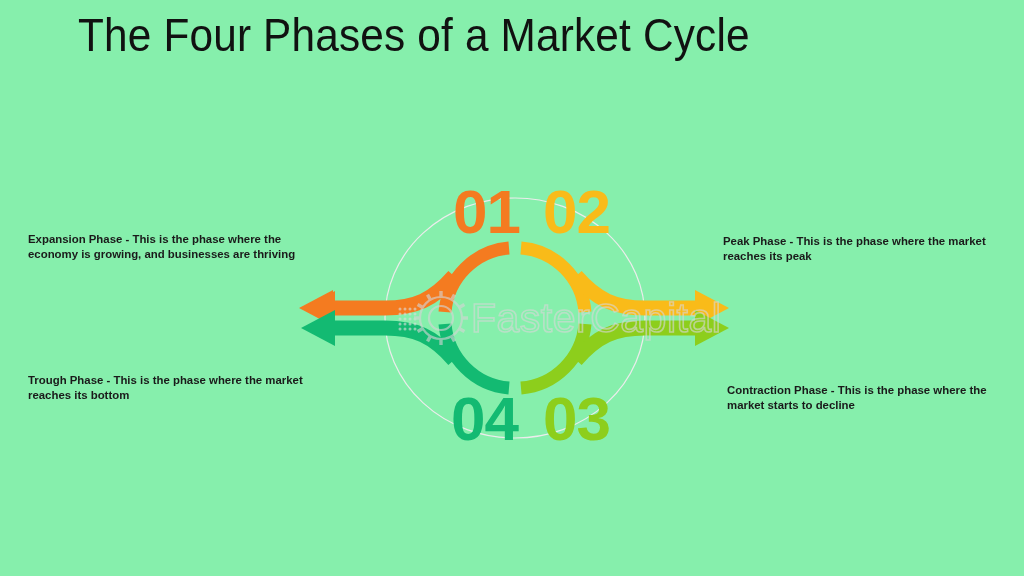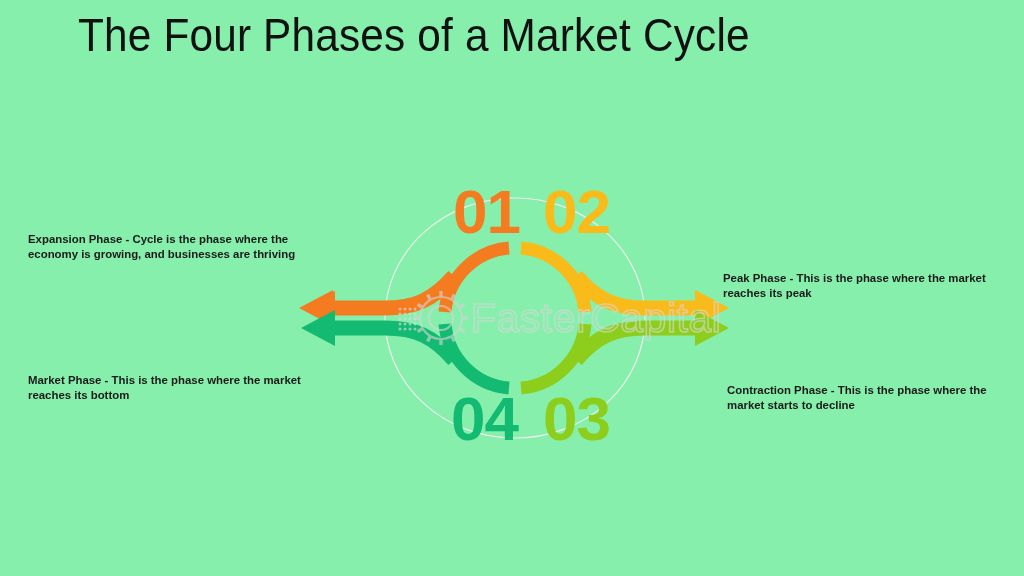--- a/index.html
+++ b/index.html
@@ -43,21 +43,21 @@
   .caption.left {
     text-align: left;
     width: 278px;
   }
   .caption.right {
     text-align: left;
     width: 290px;
   }
   #cap-expansion   { left: 28px;  top: 232px; }
   #cap-trough      { left: 28px;  top: 373px; }
-  #cap-peak        { left: 723px; top: 234px; margin-top: 37px; }
+  #cap-peak        { left: 723px; top: 234px; }
   #cap-contraction { left: 727px; top: 375px; margin-top: 8px; }
 
   #diagram {
     position: absolute;
     left: 255px;
     top: 150px;
     width: 520px;
     height: 320px;
   }
   .num-label {
@@ -76,22 +76,22 @@
     stroke-width: 1.6;
   }
 </style>
 </head>
 <body>
 
 <div id="slide">
 
   <div id="page-title">The Four Phases of a Market Cycle</div>
 
-  <div class="caption left" id="cap-expansion">Expansion Phase - Cycle is the phase where the economy is growing, and businesses are thriving</div>
-  <div class="caption left" id="cap-trough">Market Phase - This is the phase where the market reaches its bottom</div>
+  <div class="caption left" id="cap-expansion">Expansion Phase - This is the phase where the economy is growing, and businesses are thriving</div>
+  <div class="caption left" id="cap-trough">Trough Phase - This is the phase where the market reaches its bottom</div>
   <div class="caption right" id="cap-peak">Peak Phase - This is the phase where the market reaches its peak</div>
   <div class="caption right" id="cap-contraction">Contraction Phase - This is the phase where the market starts to decline</div>
 
   <div id="diagram">
     <svg width="520" height="320" viewBox="0 0 520 320" xmlns="http://www.w3.org/2000/svg">
 
       <ellipse cx="260" cy="168" rx="130" ry="120" fill="none" stroke="#ececec" stroke-width="1.2"></ellipse>
 
       <path d="M 254 98 A 70 70 0 0 0 190 162" fill="none" stroke="#F47B20" stroke-width="13" stroke-linecap="butt"></path>
 

